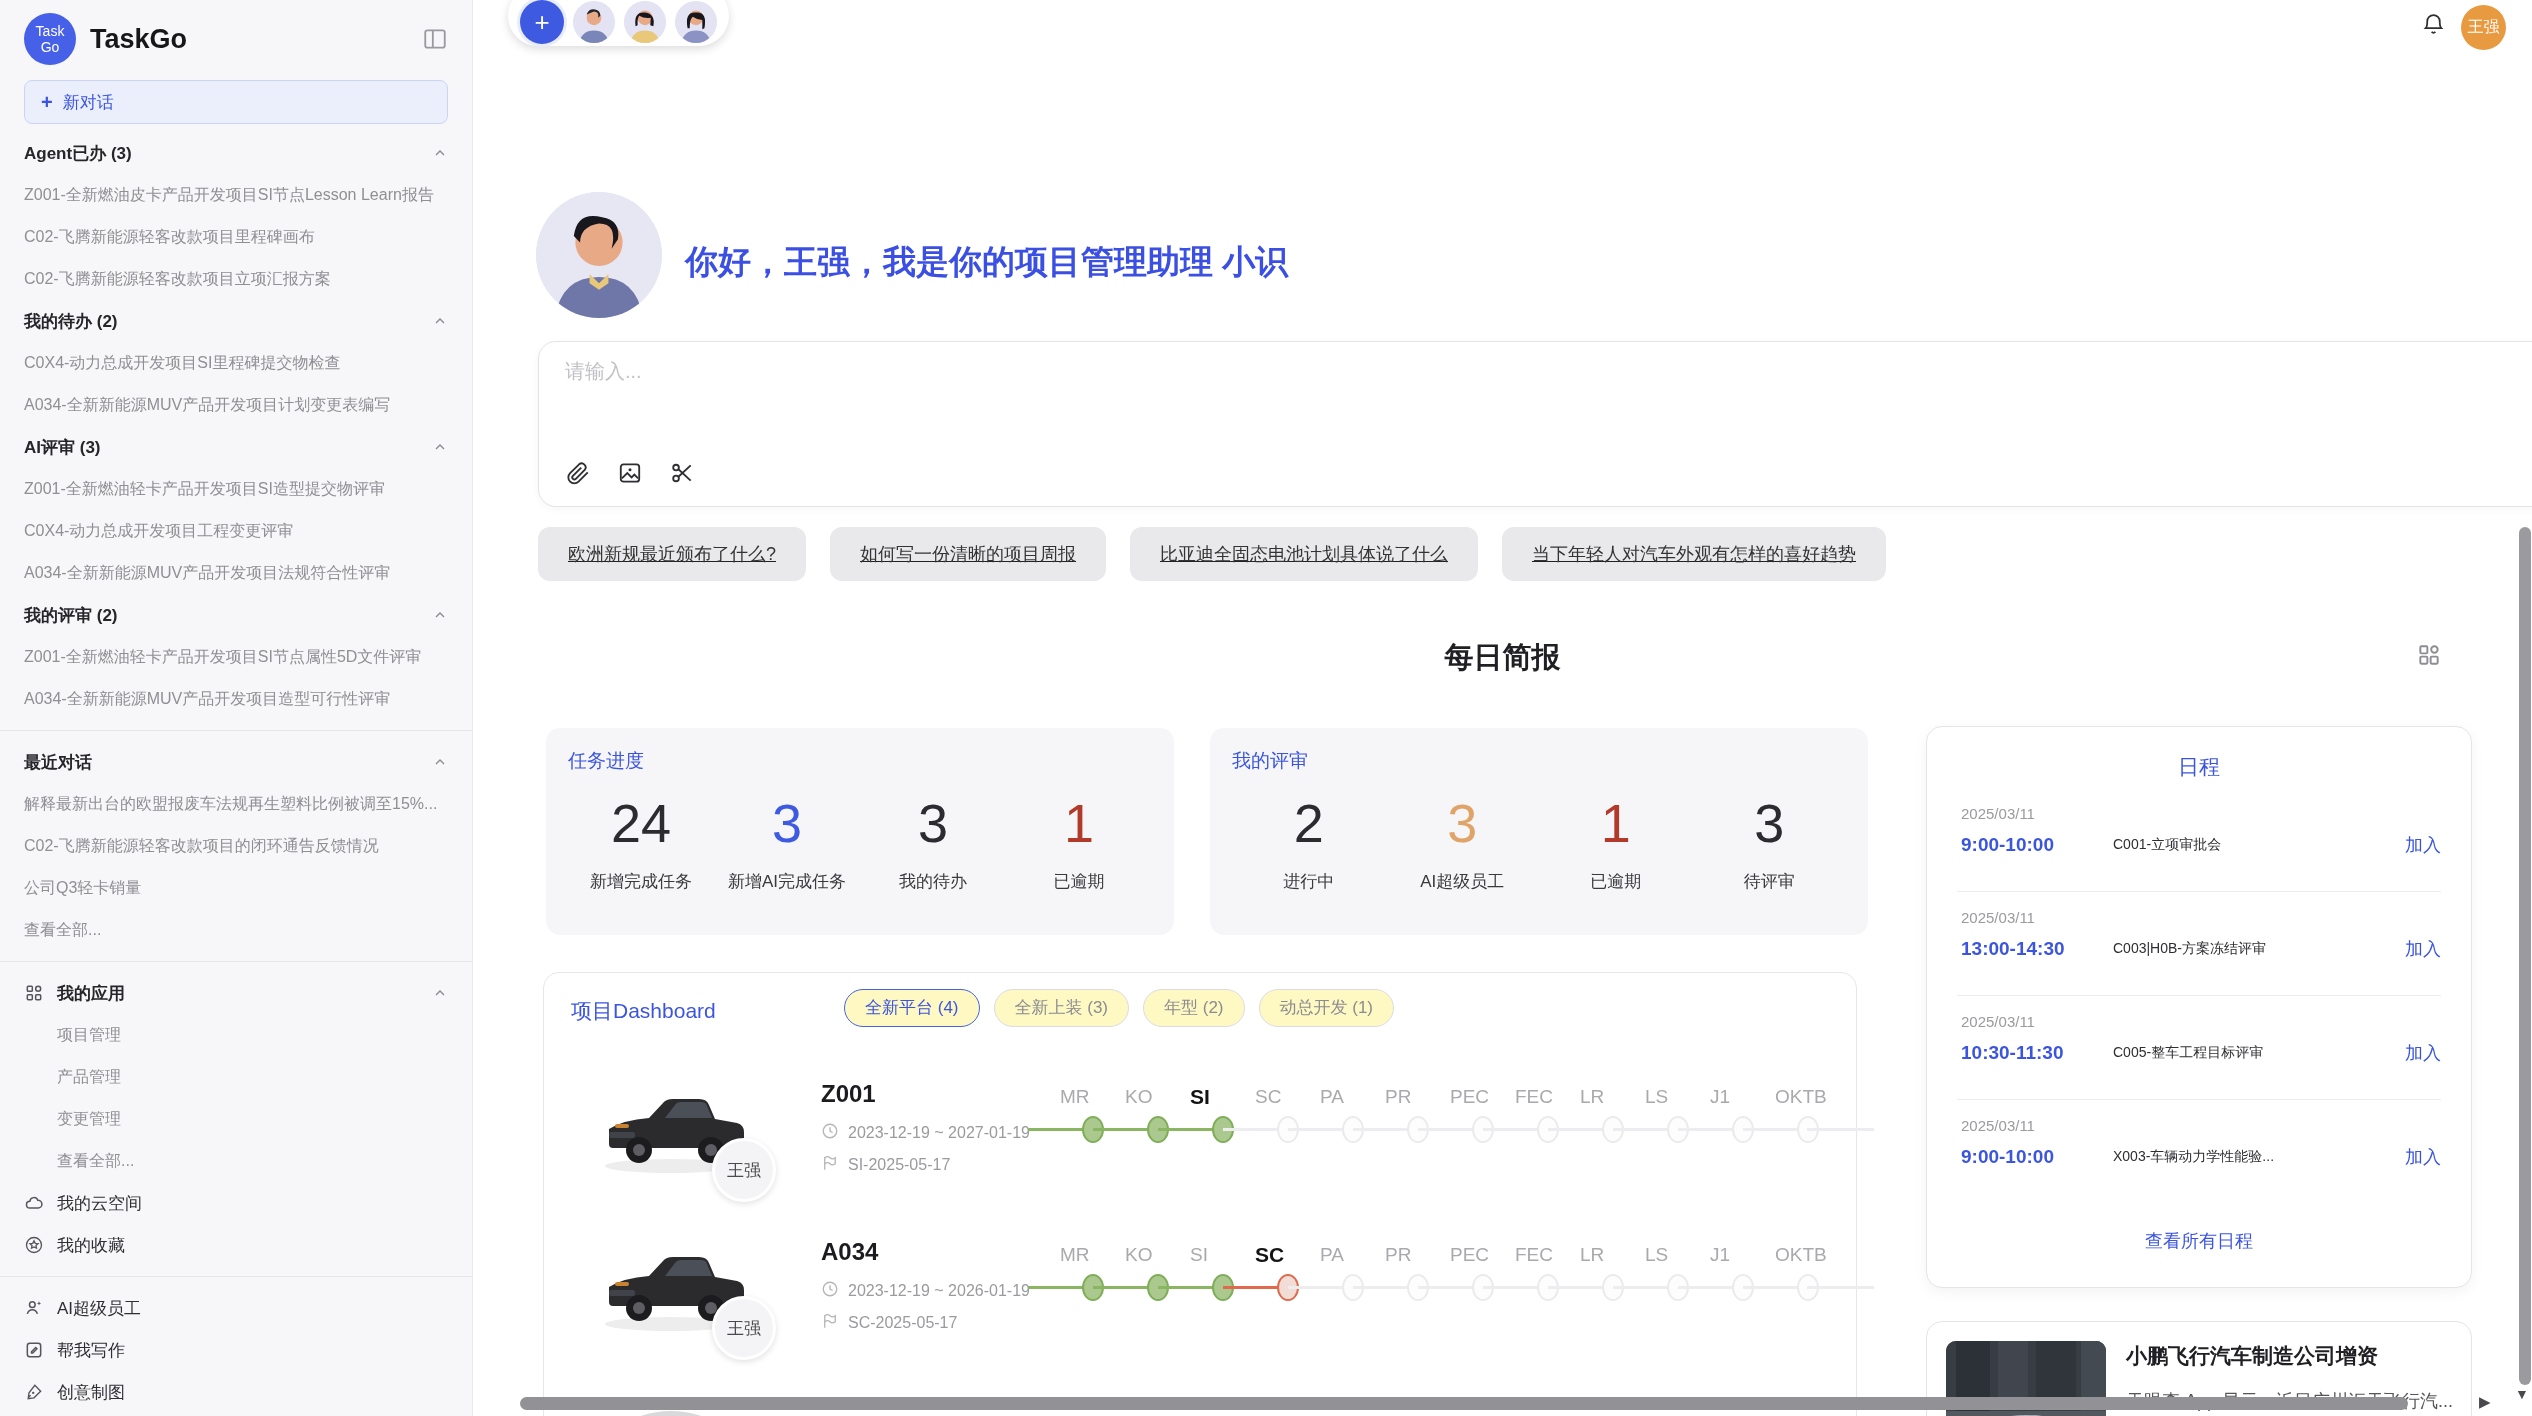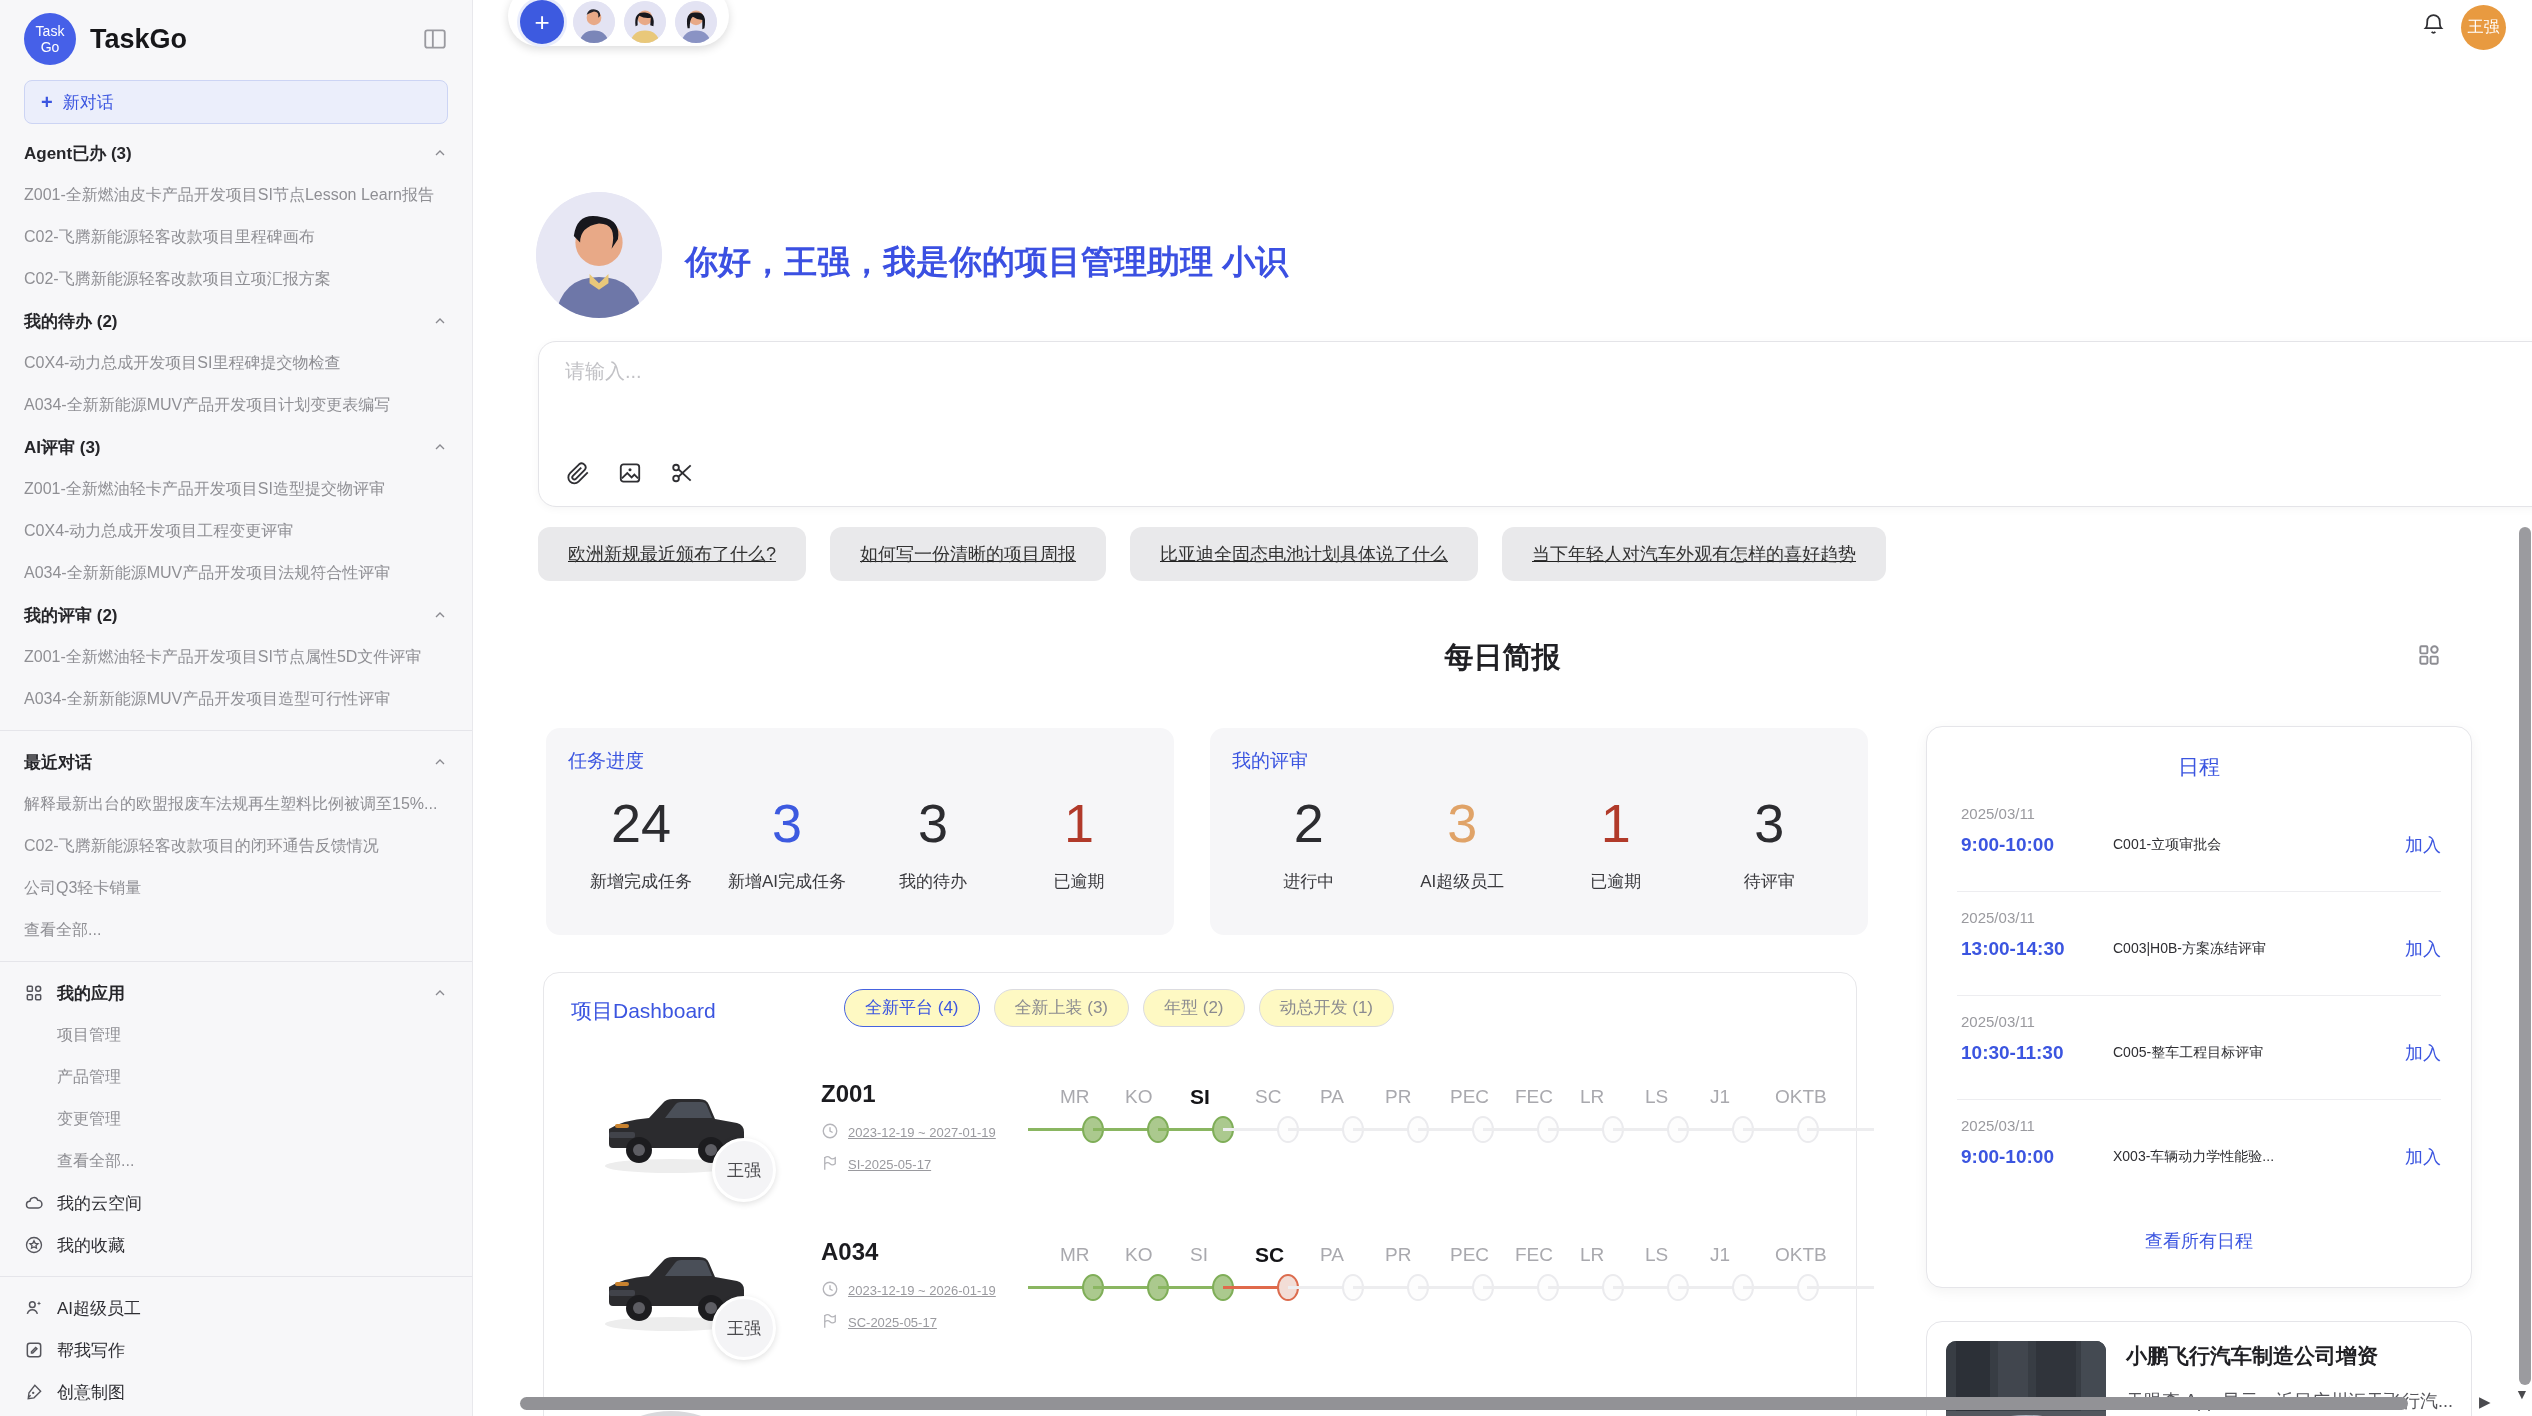--- a/index.html
+++ b/index.html
@@ -85,21 +85,21 @@
   .pill { height:38px; line-height:36px; padding:0 20px; border:1px solid #dcdce0; border-radius:19px;
     font-size:17px; color:#8b8b90; background:#fef9c3; cursor:pointer; white-space:nowrap; }
   .pill.active { border-color:#4663e0; color:#3b55e0; }
   .proj { position:absolute; left:0; width:100%; height:158px; }
   .proj.r1 { top:101px; } .proj.r2 { top:259px; } .proj.r3 { top:417px; }
   .p-img { position:absolute; left:51px; top:0; width:152px; height:108px; }
   .p-badge { position:absolute; left:168px; top:64px; width:64px; height:64px; border-radius:50%;
     background:#f4f4f6; border:3px solid #fff; box-shadow:0 2px 6px rgba(0,0,0,.12);
     display:flex; align-items:center; justify-content:center; font-size:17px; color:#4a4a4e; }
   .p-name { position:absolute; left:277px; top:6px; font-size:24px; font-weight:bold; color:#1c1c20; }
-  .p-meta { position:absolute; left:277px; display:flex; align-items:center; gap:9px; font-size:13px; color:#9a9a9f;text-decoration:underline; }
+  .p-meta { position:absolute; left:277px; display:flex; align-items:center; gap:9px; font-size:16px; color:#9a9a9f; }
   .p-meta.m1 { top:48px; } .p-meta.m2 { top:80px; }
   .p-meta svg { color:#b5b5ba; }
   .ms-track { position:absolute; left:516px; top:8px; display:flex; }
   .ms-col { width:65px; position:relative; }
   .ms-col.tail { width:42px; }
   .ms-label { height:30px; line-height:30px; text-align:left; font-size:19px; color:#a9a9ae; white-space:nowrap; }
   .ms-col.current .ms-label, .ms-col.overdue .ms-label { color:#131316; font-weight:bold; font-size:21px; }
   .ms-dotwrap { position:relative; height:36px; }
   .ms-seg { position:absolute; top:16px; height:3px; right:50%; width:100%; background:#ededef; }
   .ms-col.done .ms-seg, .ms-col.current .ms-seg { background:#8ab661; }

